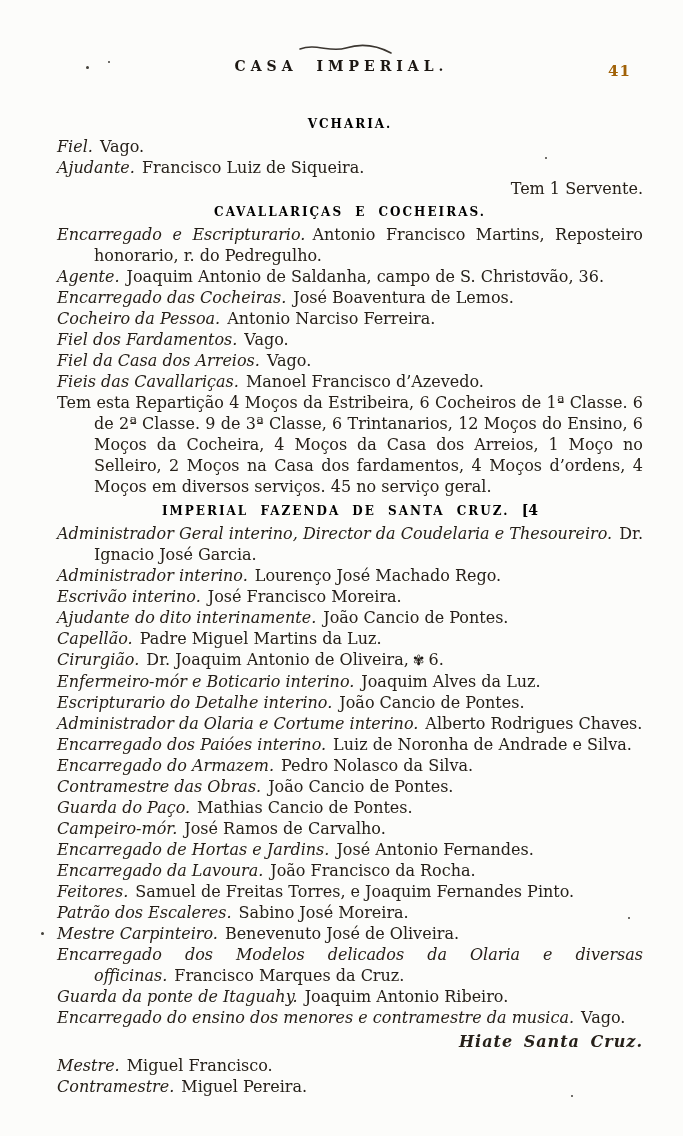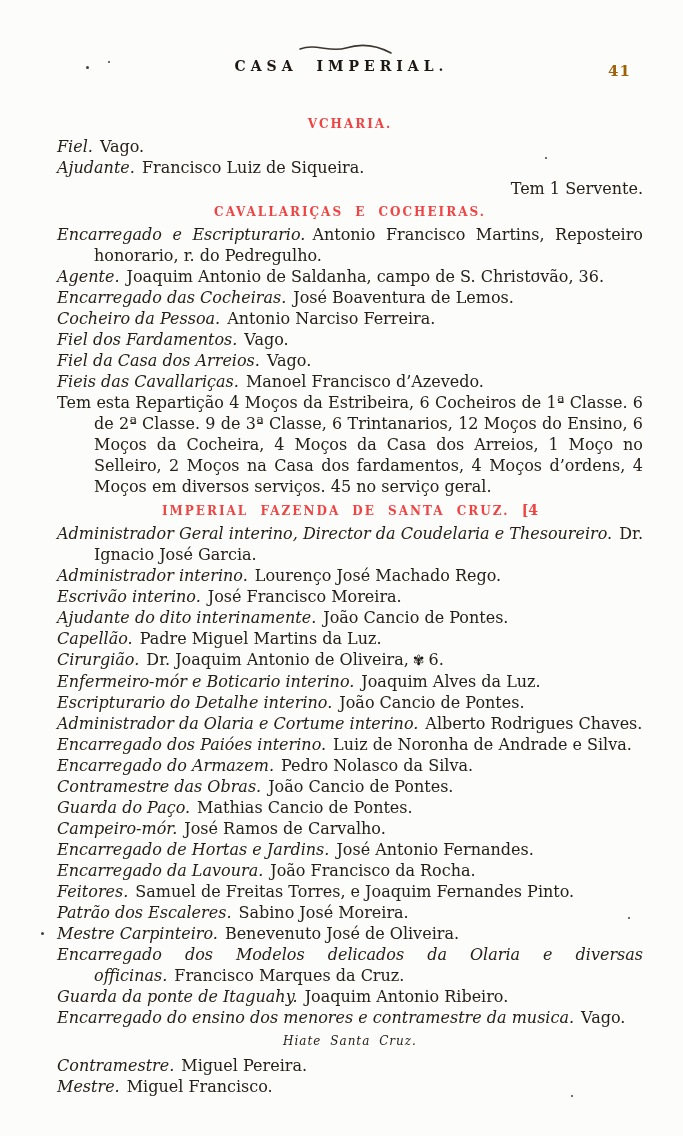--- a/index.html
+++ b/index.html
@@ -33,29 +33,30 @@
   
   .content {
     position: absolute; top: 111px; left: 57px; width: 586px;
     font-size: 16px; line-height: 21px;
   }
 
   .heading { text-align: center; }
   .heading.caps {
     font-size: 12px; font-weight: bold;
     letter-spacing: 2px; word-spacing: 6px;
-    color: #ef4444;
+    color: #000000;
     margin: 3px 0 1px 0;
     line-height: 21px;
   }
   .heading.italic {
-    font-style: italic; font-weight: normal;
-    font-size: 12px; letter-spacing: 1px; word-spacing: 4px;
+    font-style: italic; font-weight: bold;
+    font-size: 16px; letter-spacing: 1px; word-spacing: 4px;
     margin: 2px 0 2px 0;
     line-height: 23px;
+    text-align: right;
   }
   .heading .note {
     font-weight: bold; letter-spacing: 0; font-size: 14px;
     font-family: "DejaVu Serif", serif;
   }
 
   .entry {
     padding-left: 37px; text-indent: -37px;
     text-align: justify;
   }
@@ -119,22 +120,22 @@
         <div class="entry"><span class="role">Encarregado da Lavoura.</span><span class="nm">João Francisco da Rocha.</span></div>
         <div class="entry"><span class="role">Feitores.</span><span class="nm">Samuel de Freitas Torres, e Joaquim Fernandes Pinto.</span></div>
         <div class="entry"><span class="role">Patrão dos Escaleres.</span><span class="nm">Sabino José Moreira.</span></div>
         <div class="entry"><span class="role">Mestre Carpinteiro.</span><span class="nm">Benevenuto José de Oliveira.</span></div>
         <div class="entry"><span class="role">Encarregado dos Modelos delicados da Olaria e diversas officinas.</span><span class="nm">Francisco Marques da Cruz.</span></div>
         <div class="entry"><span class="role">Guarda da ponte de Itaguahy.</span><span class="nm">Joaquim Antonio Ribeiro.</span></div>
         <div class="entry"><span class="role">Encarregado do ensino dos menores e contramestre da musica.</span><span class="nm">Vago.</span></div>
       </section>
       <section>
         <div class="heading italic"><span>Hiate Santa Cruz.</span></div>
+        <div class="entry"><span class="role">Mestre.</span><span class="nm">Miguel Francisco.</span></div>
         <div class="entry"><span class="role">Contramestre.</span><span class="nm">Miguel Pereira.</span></div>
-        <div class="entry"><span class="role">Mestre.</span><span class="nm">Miguel Francisco.</span></div>
       </section>
     </div>
 
   <div class="speck" style="left:86px;  top:66px;  width:3px; height:3px;"></div>
   <div class="speck" style="left:108px; top:61px;  width:2px; height:2px;"></div>
   <div class="speck" style="left:545px; top:157px; width:2px; height:2px;"></div>
   <div class="speck" style="left:537px; top:272px; width:2px; height:3px;"></div>
   <div class="speck" style="left:41px;  top:932px; width:3px; height:3px;"></div>
   <div class="speck" style="left:628px; top:917px; width:2px; height:2px;"></div>
   <div class="speck" style="left:571px; top:1095px;width:2px; height:2px;"></div>

